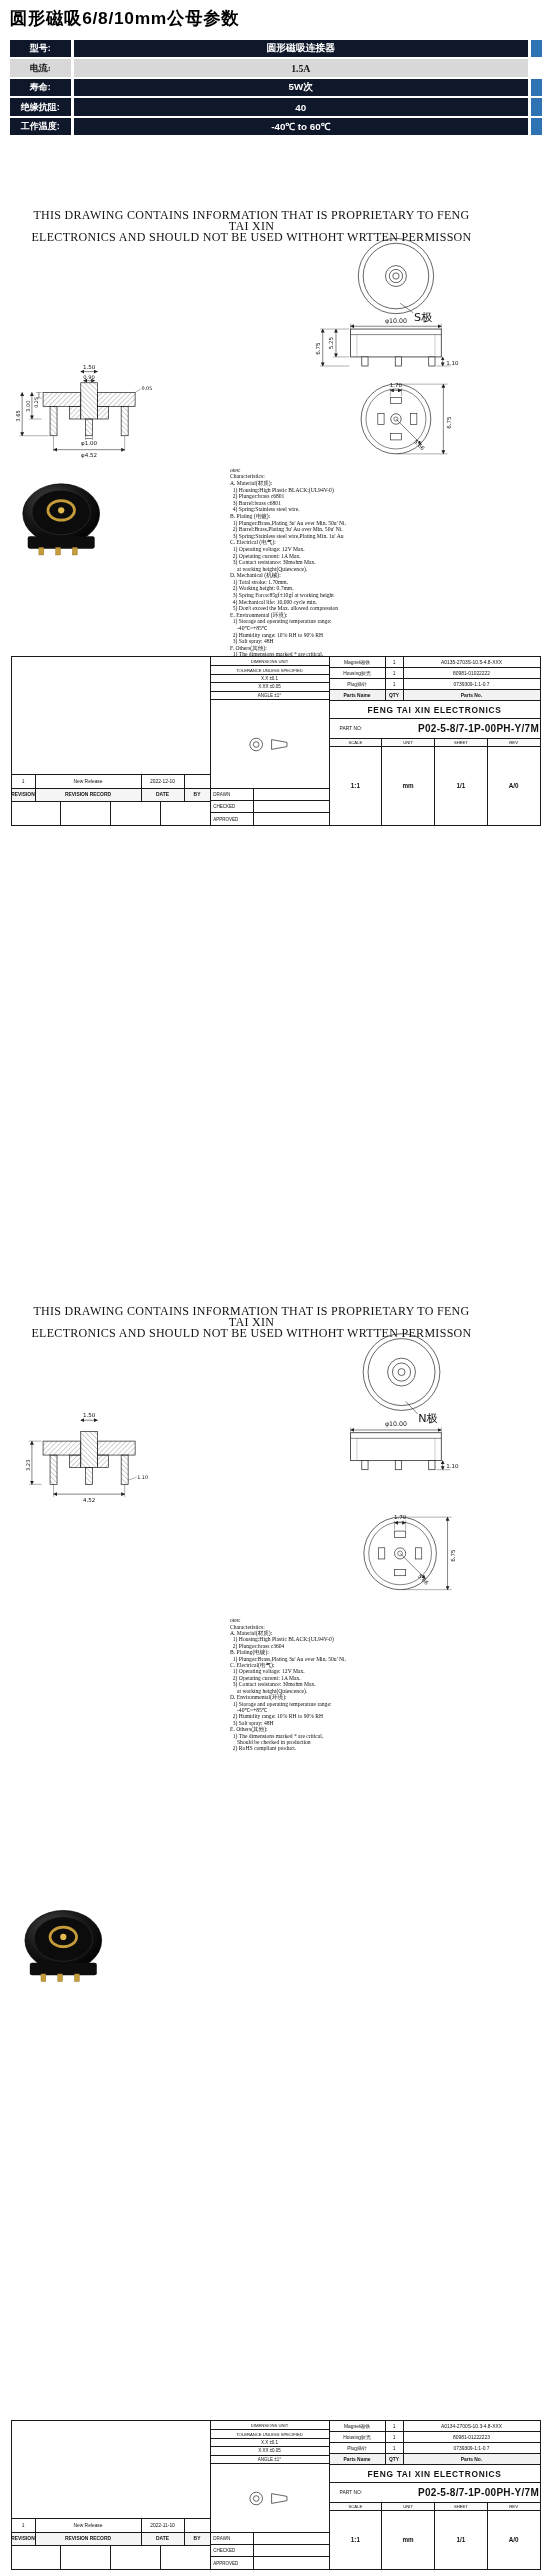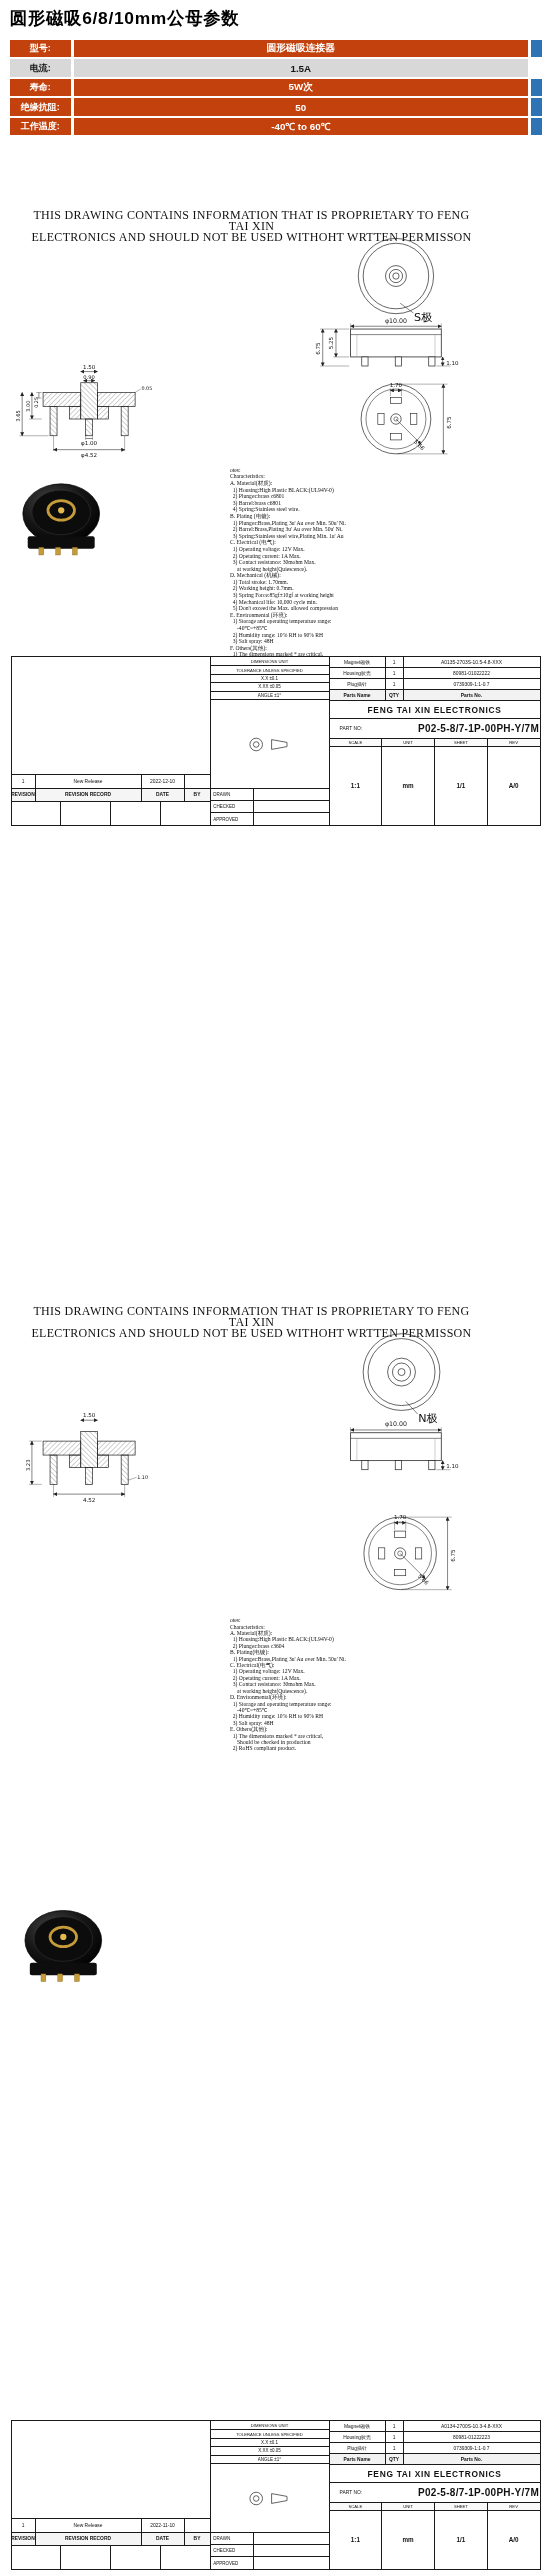--- a/index.html
+++ b/index.html
@@ -7,23 +7,23 @@
   body { font-family:"Liberation Sans", sans-serif; }
   .page { position:relative; width:551px; height:2576px; background:#ffffff; overflow:hidden; }
 
   .page-title { position:absolute; left:9.8px; top:5.6px; font-size:17.4px; font-weight:bold; color:#000; letter-spacing:0.7px; }
 
   .spec-table { position:absolute; left:9.8px; top:40px; width:532px; display:flex; flex-direction:column; gap:2.1px; }
   .spec-row { display:flex; gap:2.8px; height:17.4px; }
   .spec-label { width:61px; display:flex; align-items:center; justify-content:center; font-size:9px; font-weight:bold; }
   .spec-value { flex:1; display:flex; align-items:center; justify-content:center; font-size:9.8px; font-weight:bold; }
   .spec-cap { width:11px; }
-  .spec-row.blue .spec-label, .spec-row.blue .spec-value { background:#c2410c; color:#fff; }
+  .spec-row.blue .spec-label, .spec-row.blue .spec-value { background:#0f172a; color:#fff; }
   .spec-row.blue .spec-cap { background:#2e74b5; }
-  .spec-row.gray .spec-label, .spec-row.gray .spec-value { background:#d8d8d8; color:#161616; }
+  .spec-row.gray .spec-label, .spec-row.gray .spec-value { background:#d8d8d8; color:#161616;font-family:Liberation Serif, serif; }
   .spec-row.gray .spec-cap { background:transparent; }
 
   .proprietary { position:absolute; width:447px; text-align:center; font-family:"Liberation Serif", serif; font-size:12px; color:#111; line-height:11px; letter-spacing:0.3px; }
   .prop1 { left:28px; top:210px; }
   .prop2 { left:28px; top:1306px; }
 
   .dw-svg { position:absolute; }
   .svg1 { left:10.5px; top:236px; }
   .svg2 { left:10.5px; top:1309px; }
   svg text { font-family:"DejaVu Sans", sans-serif; fill:#111; }
@@ -91,21 +91,21 @@
       <div class="spec-value">1.5A</div>
       <div class="spec-cap"></div>
     </div>
       <div class="spec-row blue">
       <div class="spec-label">寿命:</div>
       <div class="spec-value">5W次</div>
       <div class="spec-cap"></div>
     </div>
       <div class="spec-row blue">
       <div class="spec-label">绝缘抗阻:</div>
-      <div class="spec-value">50</div>
+      <div class="spec-value">40</div>
       <div class="spec-cap"></div>
     </div>
       <div class="spec-row blue">
       <div class="spec-label">工作温度:</div>
       <div class="spec-value">-40℃ to 60℃</div>
       <div class="spec-cap"></div>
     </div>
     </div>
 
   <div class="proprietary prop1">

